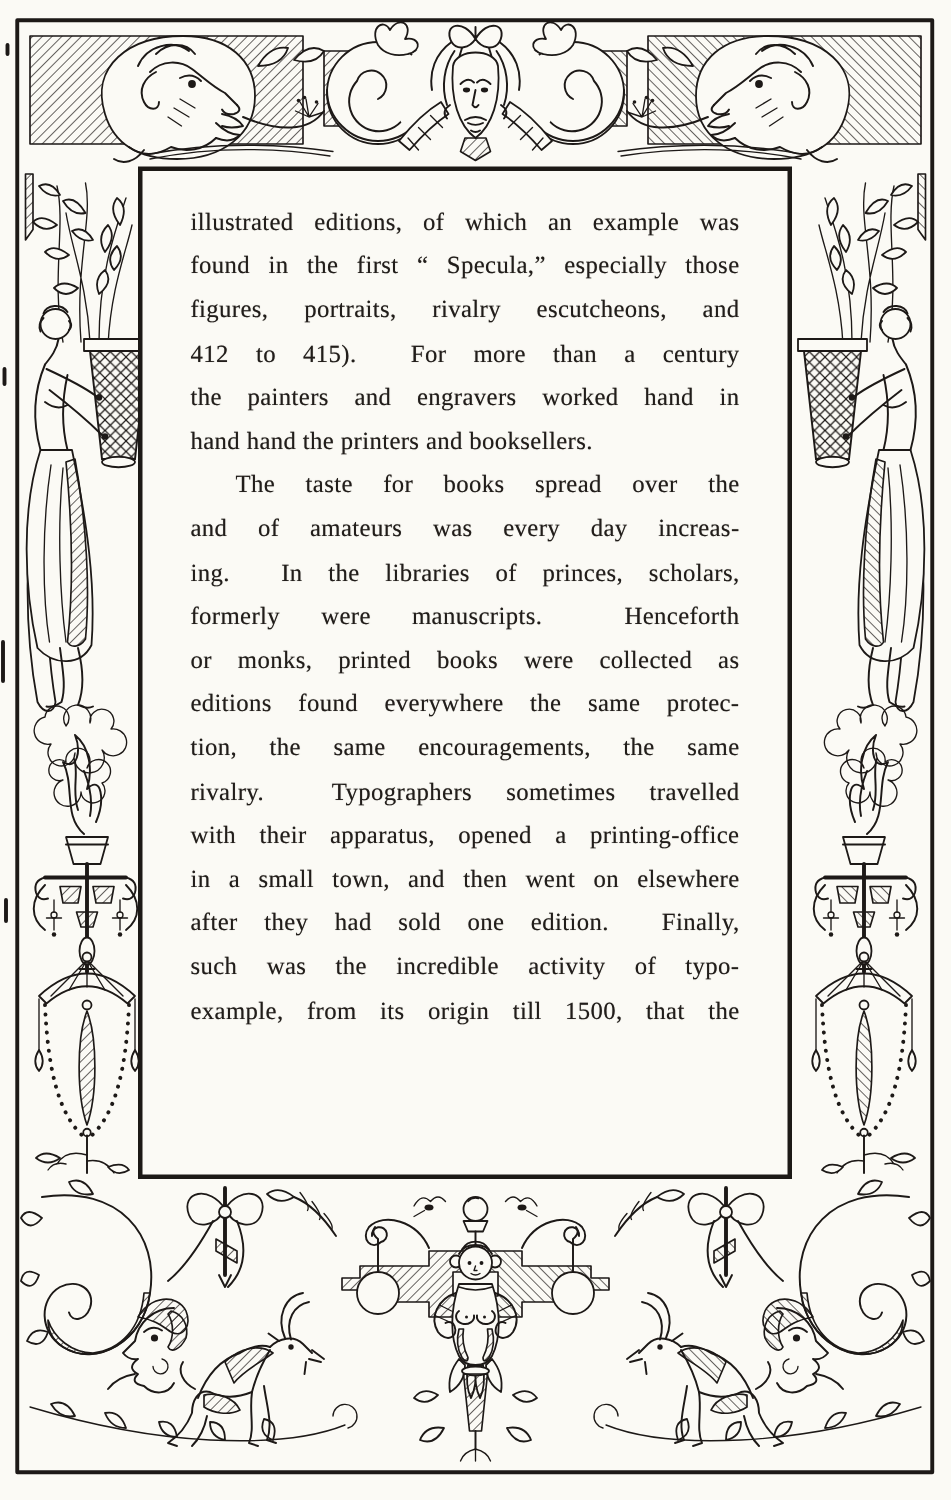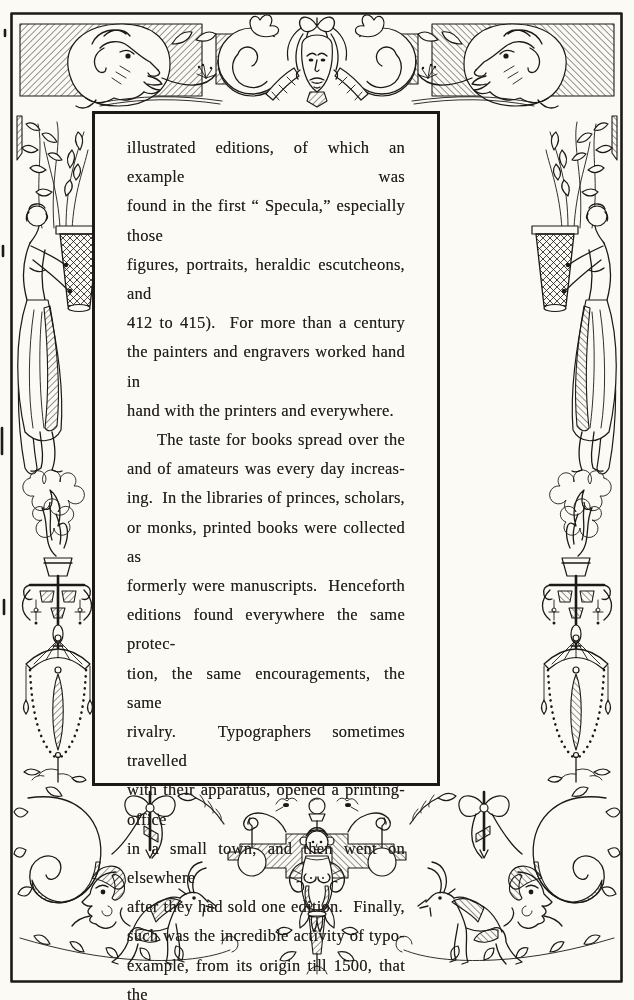--- a/index.html
+++ b/index.html
@@ -13,21 +13,21 @@
   .ink{fill:none;stroke:#1d1917;stroke-width:1.3;stroke-linecap:round;stroke-linejoin:round;}
   .thin{stroke-width:0.9;}
   .thick{stroke-width:2.6;}
   .paper{fill:#fbfaf5;stroke:#1d1917;stroke-width:1.2;stroke-linejoin:round;}
   .hat{fill:url(#hatch);stroke:#1d1917;stroke-width:1.1;stroke-linejoin:round;}
   .lat{fill:url(#lattice);stroke:#1d1917;stroke-width:1.3;}
   .dot{fill:#1d1917;stroke:none;}
   .beads{fill:none;stroke:#1d1917;stroke-width:2.6;stroke-dasharray:0.1 6;stroke-linecap:round;}
   
   .text-panel{
-    position:absolute;left:92px;top:111px;width:348px;height:675px;
+    position:absolute;left:92px;top:111px;width:436px;height:675px;
     border:3px solid #1c1916;box-sizing:border-box;
     padding:19px 32px 0 32px;background:#fbfaf5;
   }
   .ln{
     font-size:16.5px;line-height:29.2px;color:#211d1a;
     letter-spacing:0.25px;
     text-align:justify;text-align-last:justify;
     text-shadow:0 0 0.5px rgba(30,25,20,0.55);
     white-space:normal;
   }
@@ -285,31 +285,31 @@
 
     <g>
       <path class="ink thick" d="M3,246 l0,10 M2,428 l0,26 M4,600 l0,14 M5,30 l0,6"></path>
     </g>
   </svg>
 
   <div class="text-panel">
     <div class="para">
       <div class="ln">illustrated editions, of which an example was</div>
       <div class="ln">found in the first “ Specula,” especially those</div>
-      <div class="ln">figures, portraits, heraldic escutcheons, and</div>
+      <div class="ln">figures, portraits, rivalry escutcheons, and</div>
       <div class="ln">412 to 415).&nbsp; For more than a century</div>
       <div class="ln">the painters and engravers worked hand in</div>
-      <div class="ln lastline">hand with the printers and everywhere.</div>
+      <div class="ln lastline">hand hand the printers and booksellers.</div>
     </div>
     <div class="para">
       <div class="ln indent">The taste for books spread over the</div>
       <div class="ln">and of amateurs was every day increas-</div>
       <div class="ln">ing.&nbsp; In the libraries of princes, scholars,</div>
+      <div class="ln">formerly were manuscripts.&nbsp; Henceforth</div>
       <div class="ln">or monks, printed books were collected as</div>
-      <div class="ln">formerly were manuscripts.&nbsp; Henceforth</div>
       <div class="ln">editions found everywhere the same protec-</div>
       <div class="ln">tion, the same encouragements, the same</div>
       <div class="ln">rivalry.&nbsp; Typographers sometimes travelled</div>
       <div class="ln">with their apparatus, opened a printing-office</div>
       <div class="ln">in a small town, and then went on elsewhere</div>
       <div class="ln">after they had sold one edition.&nbsp; Finally,</div>
       <div class="ln">such was the incredible activity of typo-</div>
       <div class="ln">example, from its origin till 1500, that the</div>
     </div>
   </div>

